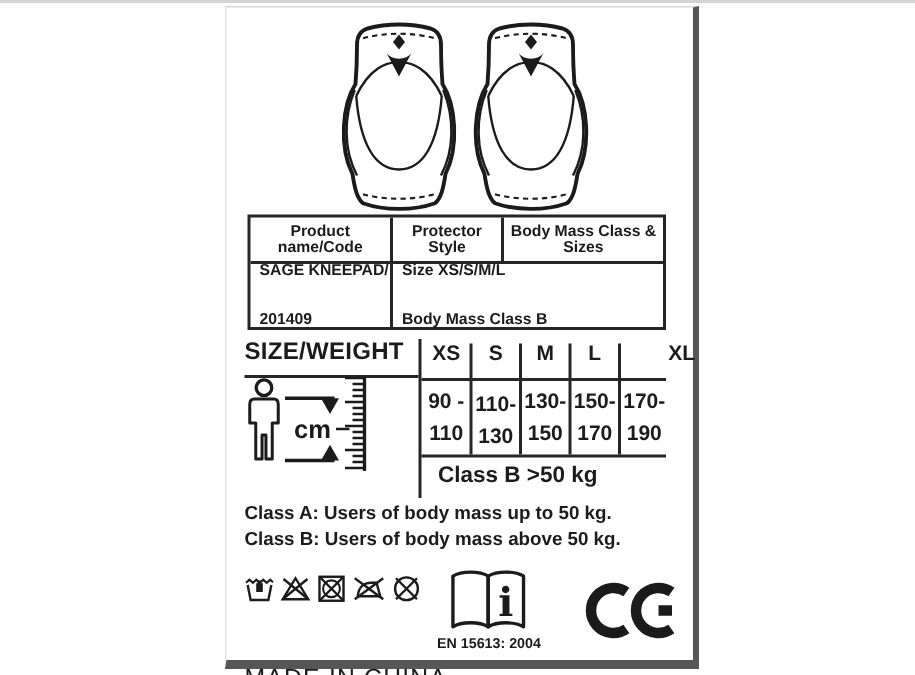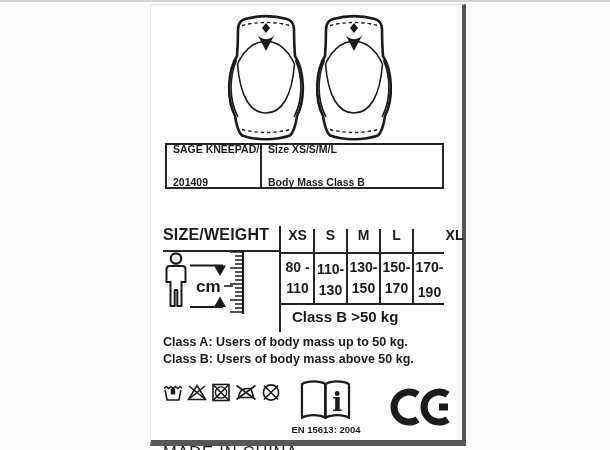--- a/index.html
+++ b/index.html
@@ -63,20 +63,25 @@
           <path d="M 74.5,50 C 82,68 82,90 73,107" fill="none" stroke="#1b1b1b" stroke-width="1.6"></path>
           <path d="M 45,13 L 49,18 L 45,23 L 41,18 Z" fill="#1b1b1b"></path>
           <path d="M 36.5,25 C 40,30.5 50,30.5 53.5,25 L 45,41 Z" fill="#1b1b1b"></path>
         </g>
       </defs>
       <use href="#pad" x="0"></use>
       <use href="#pad" x="88"></use>
     </svg>
 
     <div class="ptable">
+      <div class="row header">
+        <div class="cell c1">Product name/Code</div>
+        <div class="cell c2">Protector Style</div>
+        <div class="cell c3">Body Mass Class &amp; Sizes</div>
+      </div>
       <div class="row data">
         <div class="cell c1">
           <span>SAGE KNEEPAD/</span>
           <span>201409</span>
         </div>
         <div class="cell c3">
           <span>Size XS/S/M/L</span>
           <span>Body Mass Class B</span>
         </div>
       </div>
@@ -92,36 +97,36 @@
     <div class="abs vline" style="left:228px; top:224px; height:74px; width:1.5px;"></div>
     <div class="abs vline" style="left:261px; top:224px; height:74px; width:1.5px;"></div>
 
     <div class="abs col-head" style="left:130px;">XS</div>
     <div class="abs col-head" style="left:163px;">S</div>
     <div class="abs col-head" style="left:196px;">M</div>
     <div class="abs col-head" style="left:229px;">L</div>
     <div class="abs col-head" style="left:262px;margin-left:25px;">XL</div>
 
     <div class="abs col-val" style="left:130px;">
-      <span>80 -</span>
+      <span>90 -</span>
         <span>110</span>
     </div>
     <div class="abs col-val" style="left:163px;justify-content:center;">
       <span>110-</span>
         <span>130</span>
     </div>
     <div class="abs col-val" style="left:196px;">
       <span>130-</span>
         <span>150</span>
     </div>
     <div class="abs col-val" style="left:229px;">
       <span>150-</span>
         <span>170</span>
     </div>
-    <div class="abs col-val" style="left:262px;justify-content:space-between;">
+    <div class="abs col-val" style="left:262px;">
       <span>170-</span>
         <span>190</span>
     </div>
 
     <div class="abs class-note">Class B &gt;50 kg</div>
 
     <svg class="abs" style="left:12px; top:246px;" width="100" height="63" viewBox="0 0 100 63">
       <circle cx="13" cy="7.5" r="5.2" fill="none" stroke="#1b1b1b" stroke-width="2.2"></circle>
       <path d="M 6.5,15 L 19.5,15 C 21.5,15 22.5,16.5 22.5,18.5 L 22.5,31 L 18.5,31 L 18.5,55 L 14.3,55 L 14.3,39 L 11.7,39 L 11.7,55 L 7.5,55 L 7.5,31 L 3.5,31 L 3.5,18.5 C 3.5,16.5 4.5,15 6.5,15 Z" fill="none" stroke="#1b1b1b" stroke-width="2" stroke-linejoin="round"></path>
       <line x1="27" y1="14.5" x2="60" y2="14.5" stroke="#1b1b1b" stroke-width="2.2"></line>

